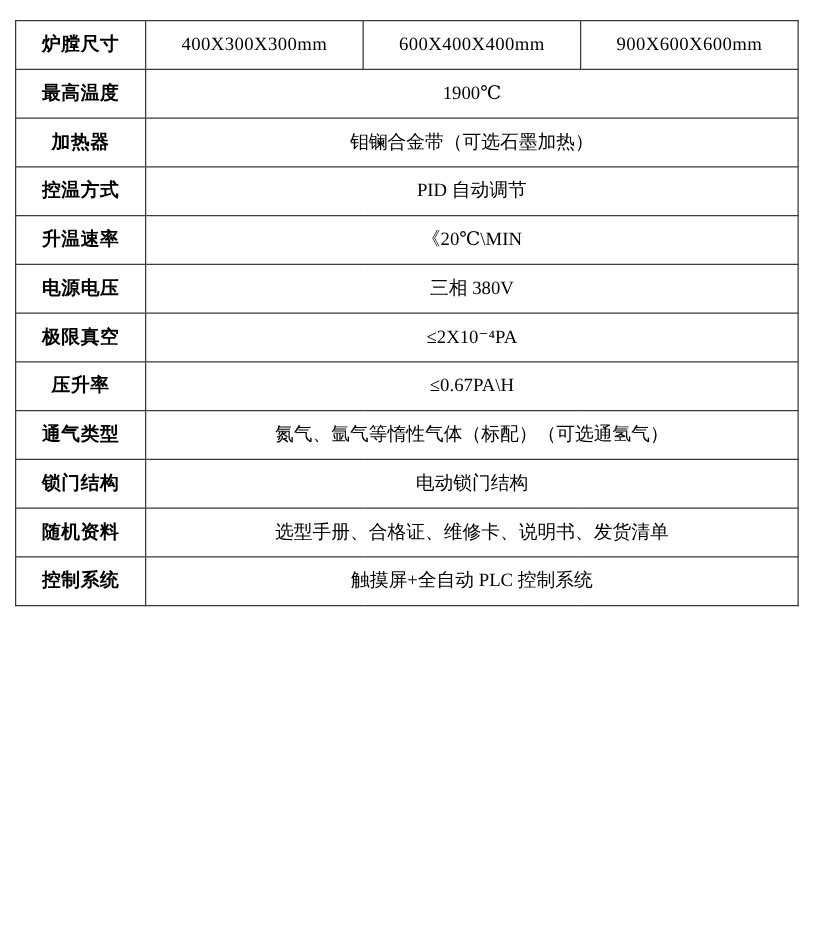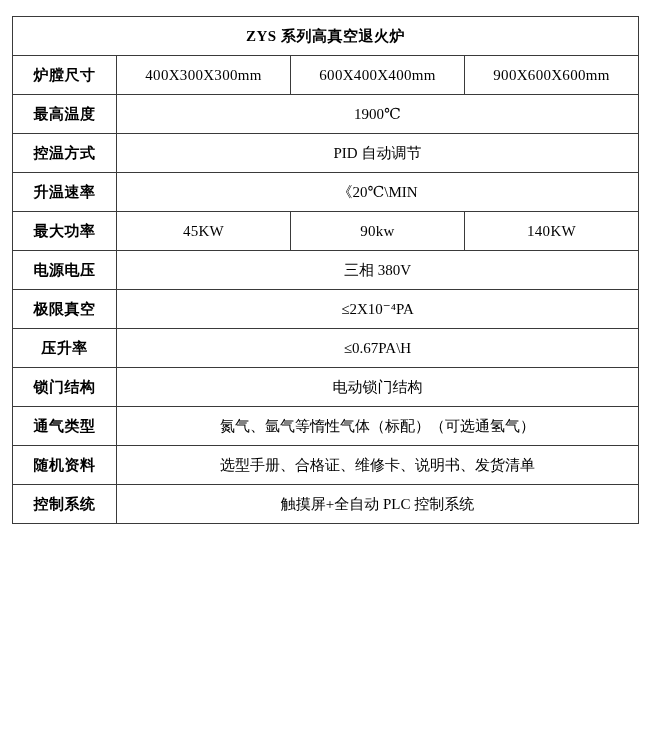--- a/index.html
+++ b/index.html
@@ -71,79 +71,74 @@
 
 <div class="page">
   <table class="spec">
     <colgroup>
       <col style="width:104px">
       <col style="width:174px">
       <col style="width:174px">
       <col style="width:174px">
     </colgroup>
     <tbody>
-      <tr>
-        <td class="title-cell" colspan="4">ZYS 系列高真空退火炉</td>
-      </tr>
 
       <tr>
         <td class="label-cell">炉膛尺寸</td>
         <td class="val mono-ish">400X300X300mm</td>
         <td class="val mono-ish">600X400X400mm</td>
         <td class="val mono-ish">900X600X600mm</td>
       </tr>
 
 
       <tr>
         <td class="label-cell">最高温度</td>
         <td class="val" colspan="3">1900℃</td>
       </tr>
 
+      <tr>
+        <td class="label-cell">加热器</td>
+        <td class="val" colspan="3">钼镧合金带（可选石墨加热）</td>
+      </tr>
 
 
       <tr>
         <td class="label-cell">控温方式</td>
         <td class="val" colspan="3">PID 自动调节</td>
       </tr>
 
       <tr>
         <td class="label-cell">升温速率</td>
         <td class="val" colspan="3">《20℃\MIN</td>
       </tr>
 
-      <tr>
-        <td class="label-cell">最大功率</td>
-        <td class="val mono-ish">45KW</td>
-        <td class="val mono-ish">90kw</td>
-        <td class="val mono-ish">140KW</td>
-      </tr>
 
       <tr>
         <td class="label-cell">电源电压</td>
         <td class="val" colspan="3">三相 380V</td>
       </tr>
 
       <tr>
         <td class="label-cell">极限真空</td>
         <td class="val" colspan="3">≤2X10⁻⁴PA</td>
       </tr>
 
       <tr>
         <td class="label-cell">压升率</td>
         <td class="val" colspan="3">≤0.67PA\H</td>
       </tr>
 
       <tr>
-        <td class="label-cell">锁门结构</td>
-        <td class="val" colspan="3">电动锁门结构</td>
+        <td class="label-cell">通气类型</td>
+        <td class="val" colspan="3">氮气、氩气等惰性气体（标配）（可选通氢气）</td>
       </tr>
 
       <tr>
-        <td class="label-cell">通气类型</td>
-        <td class="val" colspan="3">氮气、氩气等惰性气体（标配）（可选通氢气）</td>
+        <td class="label-cell">锁门结构</td>
+        <td class="val" colspan="3">电动锁门结构</td>
       </tr>
 
       <tr>
         <td class="label-cell">随机资料</td>
         <td class="val" colspan="3">选型手册、合格证、维修卡、说明书、发货清单</td>
       </tr>
 
       <tr>
         <td class="label-cell">控制系统</td>
         <td class="val" colspan="3">触摸屏+全自动 PLC 控制系统</td>

